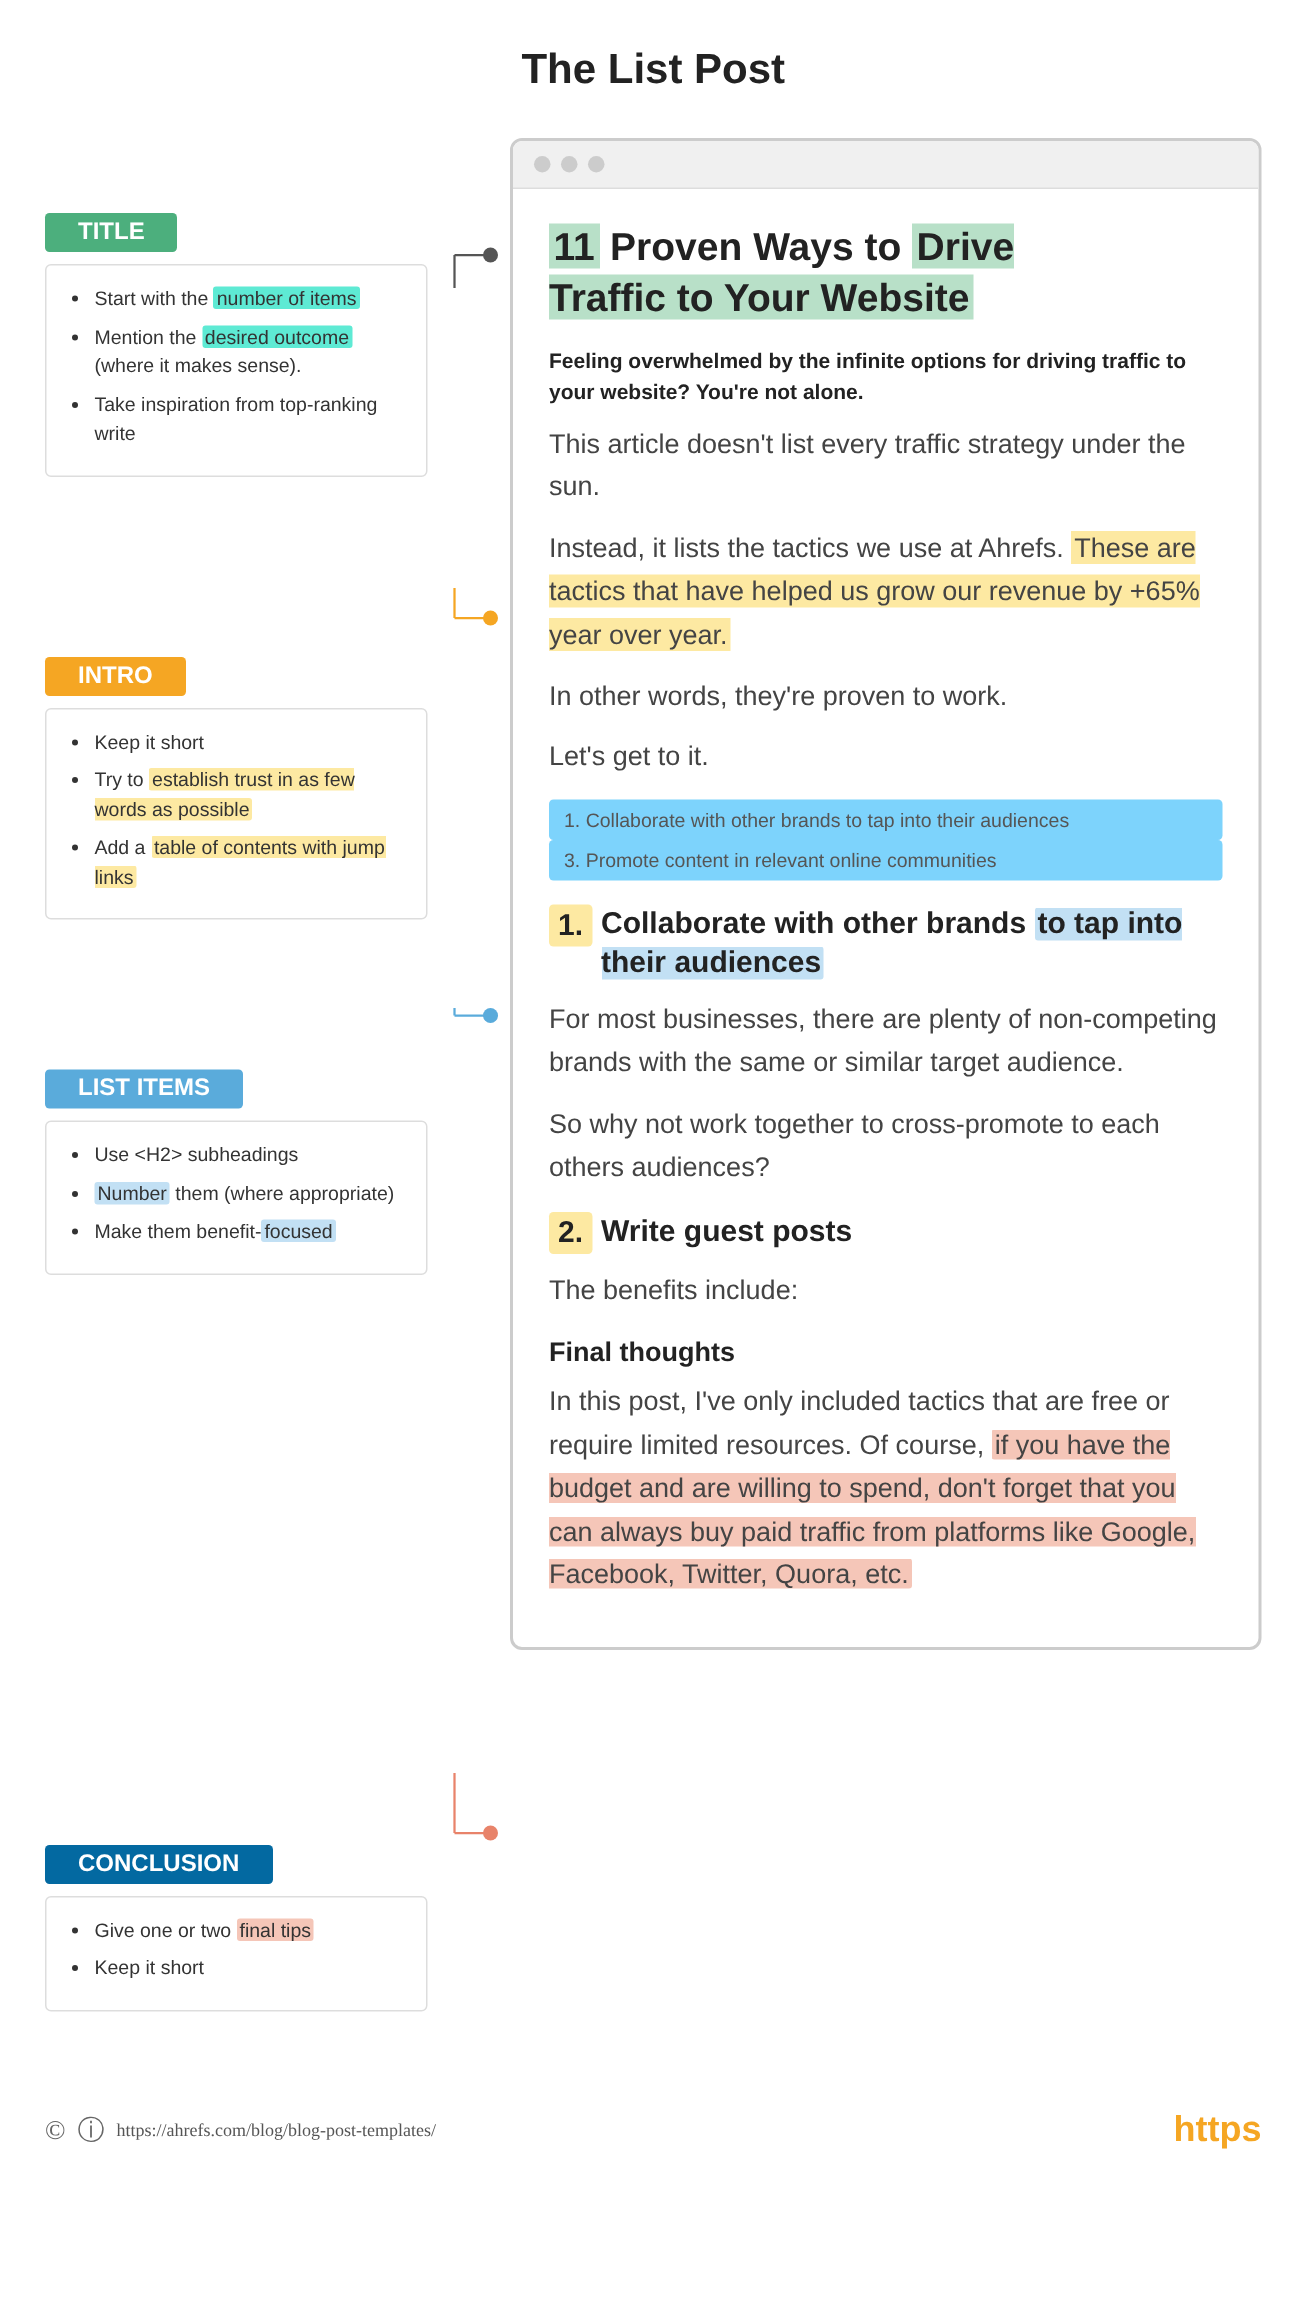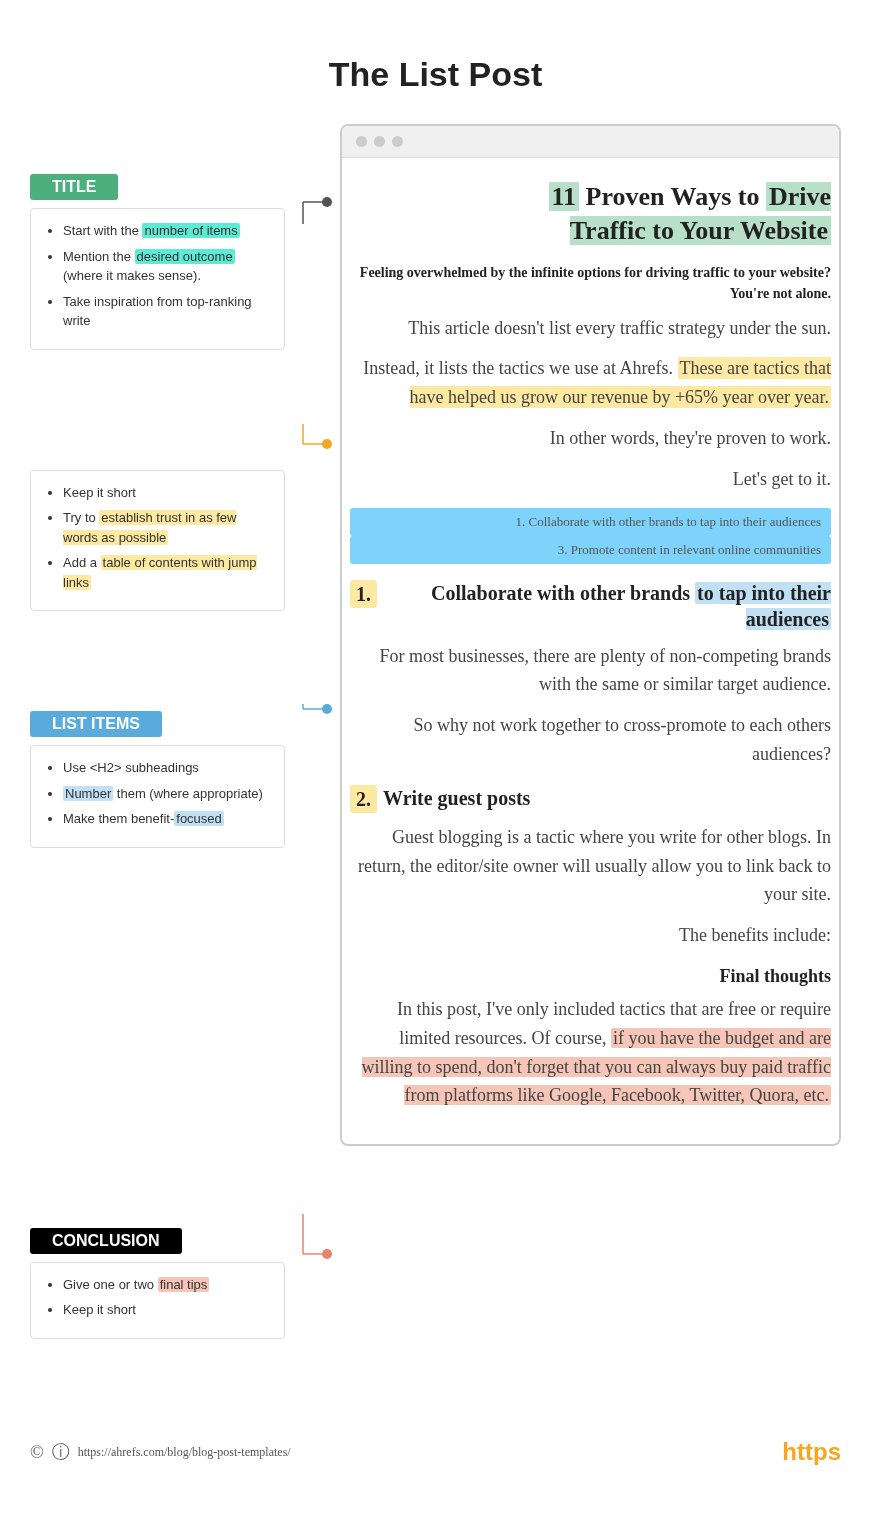--- a/index.html
+++ b/index.html
@@ -6,46 +6,45 @@
     body {
       width: 871px;
       min-height: 1536px;
       background: #fff;
       font-family: Georgia, 'Times New Roman', serif;
       position: relative;
     }
 
     .page-title {
       text-align: center;
-      font-size: 34px;
+      font-size: 28px;
       font-weight: bold;
       padding: 30px 0 20px;
       font-family: Arial, sans-serif;
       color: #222;
-      margin-top: 25px;
     }
 
     .annotation-block {
       margin-bottom: 28px;
     }
 
     .annotation-label {
       display: inline-block;
       font-family: Arial, sans-serif;
       font-weight: bold;
       font-size: 16px;
       padding: 4px 22px;
       border-radius: 3px;
       margin-bottom: 8px;
       color: #fff;
     }
     .label-title { background: #4caf7d; }
     .label-intro { background: #f5a623; }
     .label-list-items { background: #5aabdb; }
-    .label-conclusion { background: #000000; }
+    .label-conclusion { background: #0369a1; }
 
     .annotation-box {
       border: 1px solid #ddd;
       border-radius: 4px;
       padding: 12px 14px;
       background: #fff;
     }
 
     .annotation-box ul {
       list-style: disc;
@@ -85,23 +84,22 @@
     }
 
     .browser-dot {
       width: 11px;
       height: 11px;
       border-radius: 50%;
       background: #ccc;
     }
 
     .browser-content {
-      padding: 22px 8px;
-      font-family: Liberation Serif, serif;
-      text-align: right;
+      padding: 22px 24px;
+      font-family: Liberation Sans, sans-serif;
     }
 
     .article-title {
       font-size: 26px;
       font-weight: bold;
       color: #222;
       line-height: 1.3;
       margin-bottom: 14px;
     }
 
@@ -263,20 +261,23 @@
                 Mention the <span class="hl-green">desired outcome</span> (where it makes sense).
               </li>
               <li>
                 Take inspiration from top-ranking write
               </li>
             </ul>
           </div>
         </div>
 
         <div class="annotation-block ann-intro">
+          <div>
+            <span class="annotation-label label-intro">INTRO</span>
+          </div>
           <div class="annotation-box">
             <ul>
               <li>Keep it short</li>
               <li>
                 Try to <span class="hl-orange">establish trust in as few words as possible</span>
               </li>
               <li>
                 Add a <span class="hl-orange">table of contents with jump links</span>
               </li>
             </ul>
@@ -379,21 +380,20 @@
             </div>
 
             <div class="article-para">For most businesses, there are plenty of non-competing brands with the same or similar target audience.</div>
             <div class="article-para">So why not work together to cross-promote to each others audiences?</div>
 
             <div class="section-heading">
               <span class="section-num">2.</span>
               <span>Write guest posts</span>
             </div>
 
-            <div class="article-para">Guest blogging is a tactic where you write for other blogs. In return, the editor/site owner will usually allow you to link back to your site.</div>
             <div class="article-para">The benefits include:</div>
 
             <div class="sub-heading">Final thoughts</div>
 
             <div class="article-para">
               <span>In this post, I've only included tactics that are free or require limited resources. Of course, </span><span class="hl-red">if you have the budget and are willing to spend, don't forget that you can always buy paid traffic from platforms like Google, Facebook, Twitter, Quora, etc.</span>
             </div>
 
           </div>
         </div>

